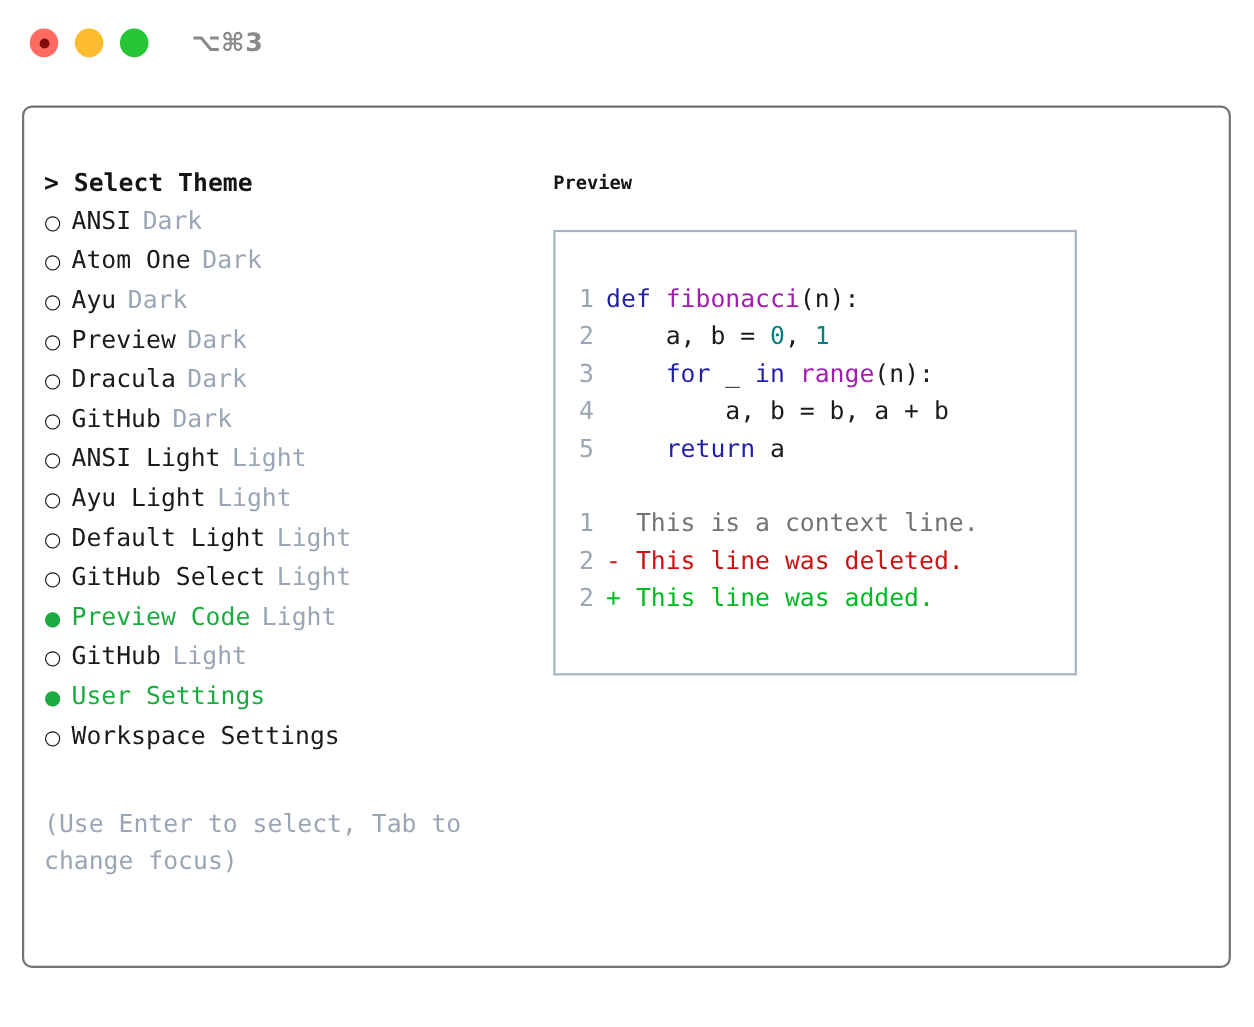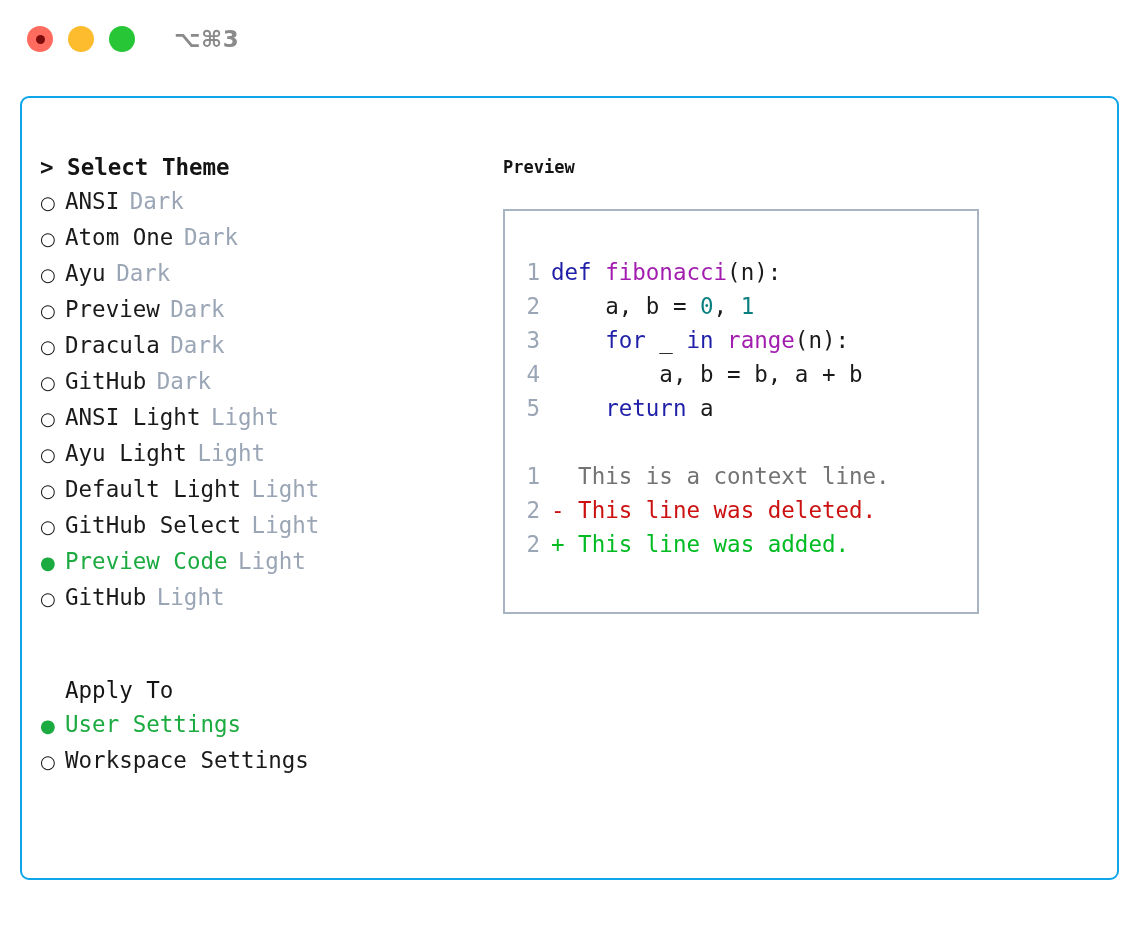--- a/index.html
+++ b/index.html
@@ -64,21 +64,21 @@
   }
 
   
   #main-panel {
     position: absolute;
     left: 20px;
     top: 96px;
     width: 1099px;
     height: 784px;
     box-sizing: border-box;
-    border: 2px solid #0ea5e9;
+    border: 2px solid #737373;
     border-radius: 9px;
     background: #ffffff;
   }
 
   #panel-body {
     position: absolute;
     left: 0; top: 0;
     width: 100%;
     height: 100%;
     display: flex;
@@ -217,27 +217,27 @@
             <div class="opt-row"><span class="opt-bullet">○</span><span class="opt-label">Dracula</span><span class="opt-kind">Dark</span></div>
             <div class="opt-row"><span class="opt-bullet">○</span><span class="opt-label">GitHub</span><span class="opt-kind">Dark</span></div>
             <div class="opt-row"><span class="opt-bullet">○</span><span class="opt-label">ANSI Light</span><span class="opt-kind">Light</span></div>
             <div class="opt-row"><span class="opt-bullet">○</span><span class="opt-label">Ayu Light</span><span class="opt-kind">Light</span></div>
             <div class="opt-row"><span class="opt-bullet">○</span><span class="opt-label">Default Light</span><span class="opt-kind">Light</span></div>
             <div class="opt-row"><span class="opt-bullet">○</span><span class="opt-label">GitHub Select</span><span class="opt-kind">Light</span></div>
             <div class="opt-row selected"><span class="opt-bullet">●</span><span class="opt-label">Preview Code</span><span class="opt-kind">Light</span></div>
             <div class="opt-row"><span class="opt-bullet">○</span><span class="opt-label">GitHub</span><span class="opt-kind">Light</span></div>
           </div>
 
-        <div class="section-head" id="apply-head">Apply To</div>
 
         <div id="apply-list">
             <div class="opt-row selected"><span class="opt-bullet">●</span><span class="opt-label">User Settings</span></div>
             <div class="opt-row"><span class="opt-bullet">○</span><span class="opt-label">Workspace Settings</span></div>
           </div>
 
+        <div id="hint-text">(Use Enter to select, Tab to change focus)</div>
       </div>
 
       <div id="preview-column">
         <div id="preview-title">Preview</div>
         <div id="preview-box">
           <div id="code-block">
               <div class="code-line"><span class="ln">1</span><span class="code-text"><span class="tok-kw">def </span><span class="tok-fn">fibonacci</span><span class="tok-plain">(n):</span></span></div>
               <div class="code-line"><span class="ln">2</span><span class="code-text"><span class="tok-plain">    a, b = </span><span class="tok-num">0</span><span class="tok-plain">, </span><span class="tok-num">1</span></span></div>
               <div class="code-line"><span class="ln">3</span><span class="code-text"><span class="tok-plain">    </span><span class="tok-kw">for</span><span class="tok-plain"> _ </span><span class="tok-kw">in</span><span class="tok-plain"> </span><span class="tok-fn">range</span><span class="tok-plain">(n):</span></span></div>
               <div class="code-line"><span class="ln">4</span><span class="code-text"><span class="tok-plain">        a, b = b, a + b</span></span></div>

